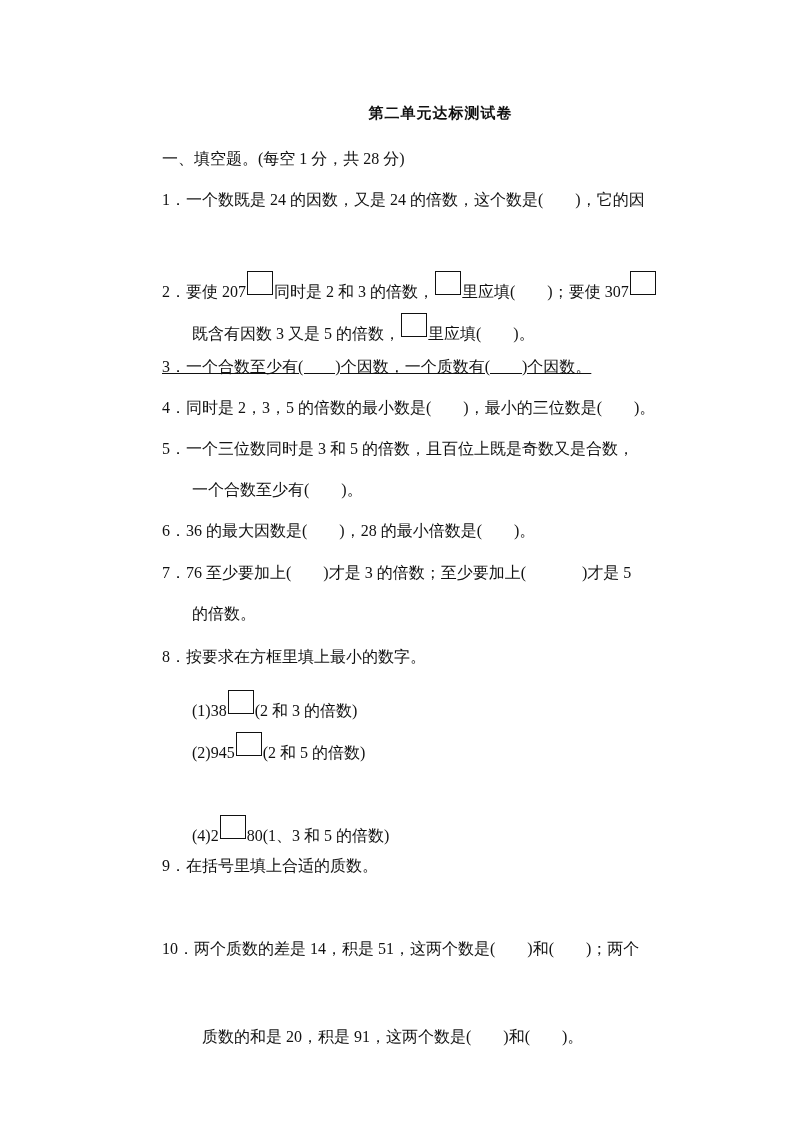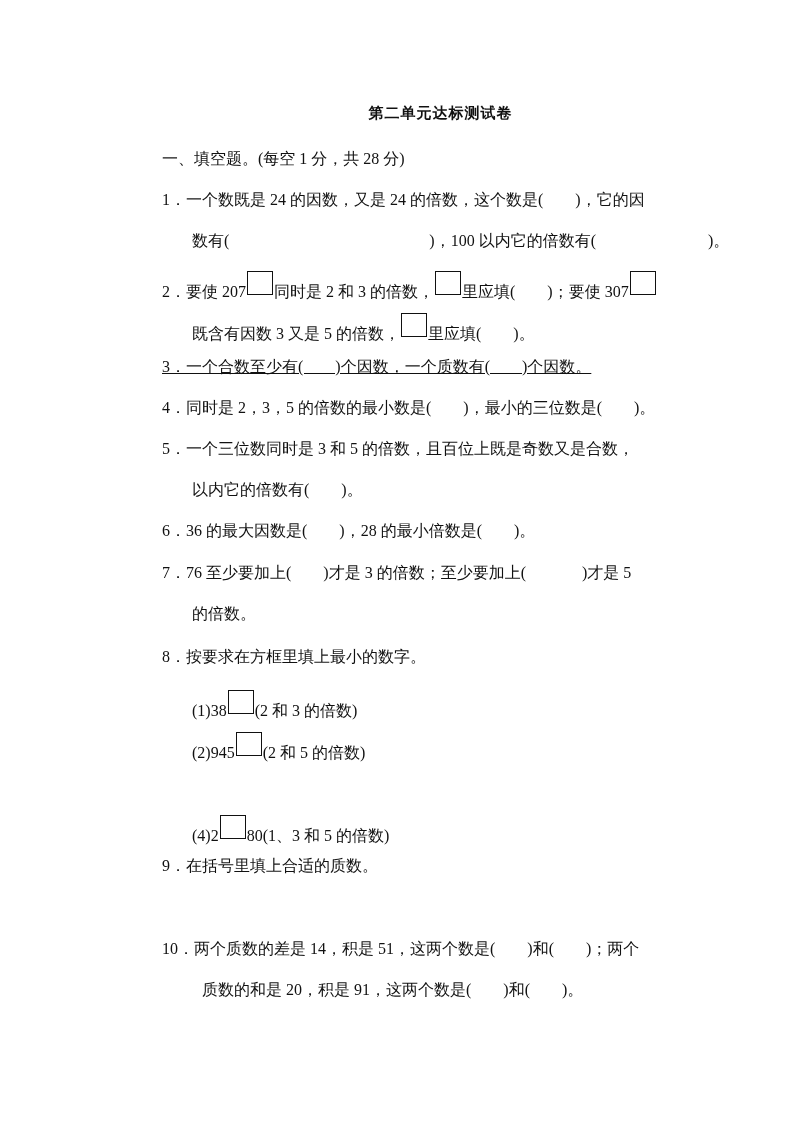--- a/index.html
+++ b/index.html
@@ -28,34 +28,33 @@
 </style>
 </head>
 <body>
 
 <div class="page">
   <div class="title">第二单元达标测试卷</div>
 
   <div class="line" style="top:148px;">一、填空题。(每空 1 分，共 28 分)</div>
 
   <div class="line" style="top:189px;">1．一个数既是 24 的因数，又是 24 的倍数，这个数是(        )，它的因</div>
-  <div class="line indent" style="top:230px;"><span>数有(</span><span class="gap" style="width:200px;"></span><span>)，100 以内它的倍数有(</span><span class="gap" style="width:112px;"></span><span>)。</span></div>
 
   <div class="line" style="top:271px;"><span>2．要使 207</span><span class="box raised"></span><span>同时是 2 和 3 的倍数，</span><span class="box raised"></span><span>里应填(        )；要使 307</span><span class="box raised"></span></div>
   <div class="line indent" style="top:313px;"><span>既含有因数 3 又是 5 的倍数，</span><span class="box raised"></span><span>里应填(        )。</span></div>
 
   <div class="line" style="top:356px;text-decoration:underline;">3．一个合数至少有(        )个因数，一个质数有(        )个因数。</div>
   <div class="line" style="top:397px;">4．同时是 2，3，5 的倍数的最小数是(        )，最小的三位数是(        )。</div>
   <div class="line" style="top:438px;">5．一个三位数同时是 3 和 5 的倍数，且百位上既是奇数又是合数，</div>
-  <div class="line indent" style="top:479px;">以内它的倍数有(        )。</div>
+  <div class="line indent" style="top:479px;">一个合数至少有(        )。</div>
   <div class="line" style="top:520px;">6．36 的最大因数是(        )，28 的最小倍数是(        )。</div>
   <div class="line" style="top:562px;">7．76 至少要加上(        )才是 3 的倍数；至少要加上(              )才是 5</div>
   <div class="line indent" style="top:603px;">的倍数。</div>
   <div class="line" style="top:646px;">8．按要求在方框里填上最小的数字。</div>
 
   <div class="line indent" style="top:690px;"><span>(1)38</span><span class="box raised"></span><span>(2 和 3 的倍数)</span></div>
   <div class="line indent" style="top:732px;text-align:right;"><span>(2)945</span><span class="box raised"></span><span>(2 和 5 的倍数)</span></div>
   <div class="line indent" style="top:815px;"><span>(4)2</span><span class="box raised"></span><span>80(1、3 和 5 的倍数)</span></div>
 
   <div class="line" style="top:855px;">9．在括号里填上合适的质数。</div>
   <div class="line" style="top:938px;">10．两个质数的差是 14，积是 51，这两个数是(        )和(        )；两个</div>
-  <div class="line indent10" style="top:979px;">质数的和是 20，积是 91，这两个数是(        )和(        )。</div>
+  <div class="line indent10" style="top:1026px;">质数的和是 20，积是 91，这两个数是(        )和(        )。</div>
 </div>
 
 </body></html>

